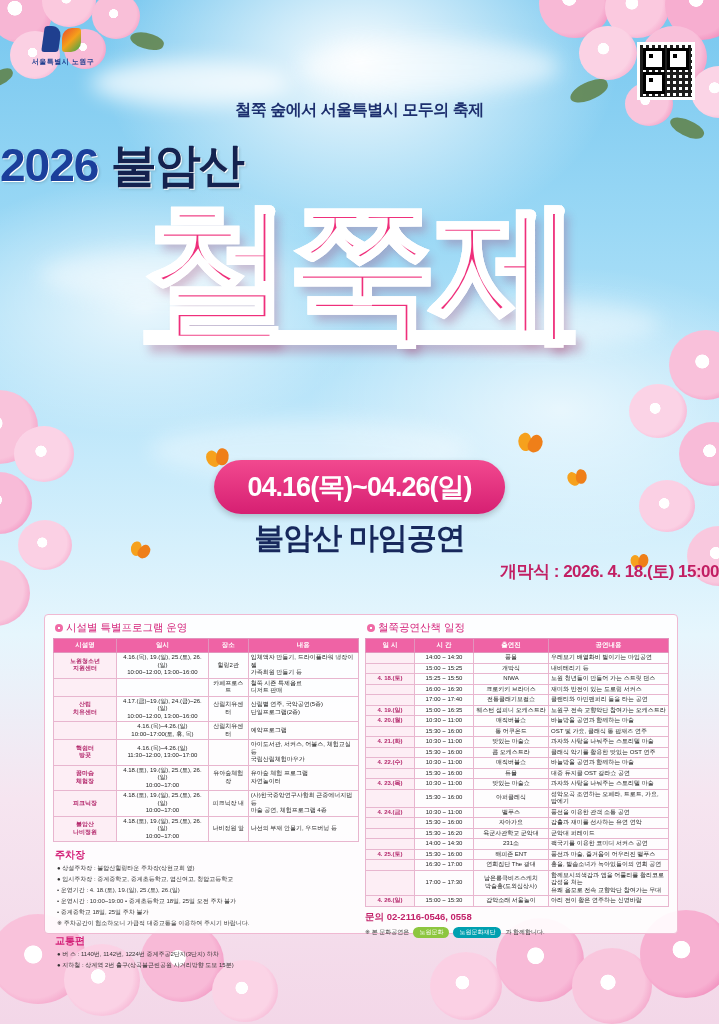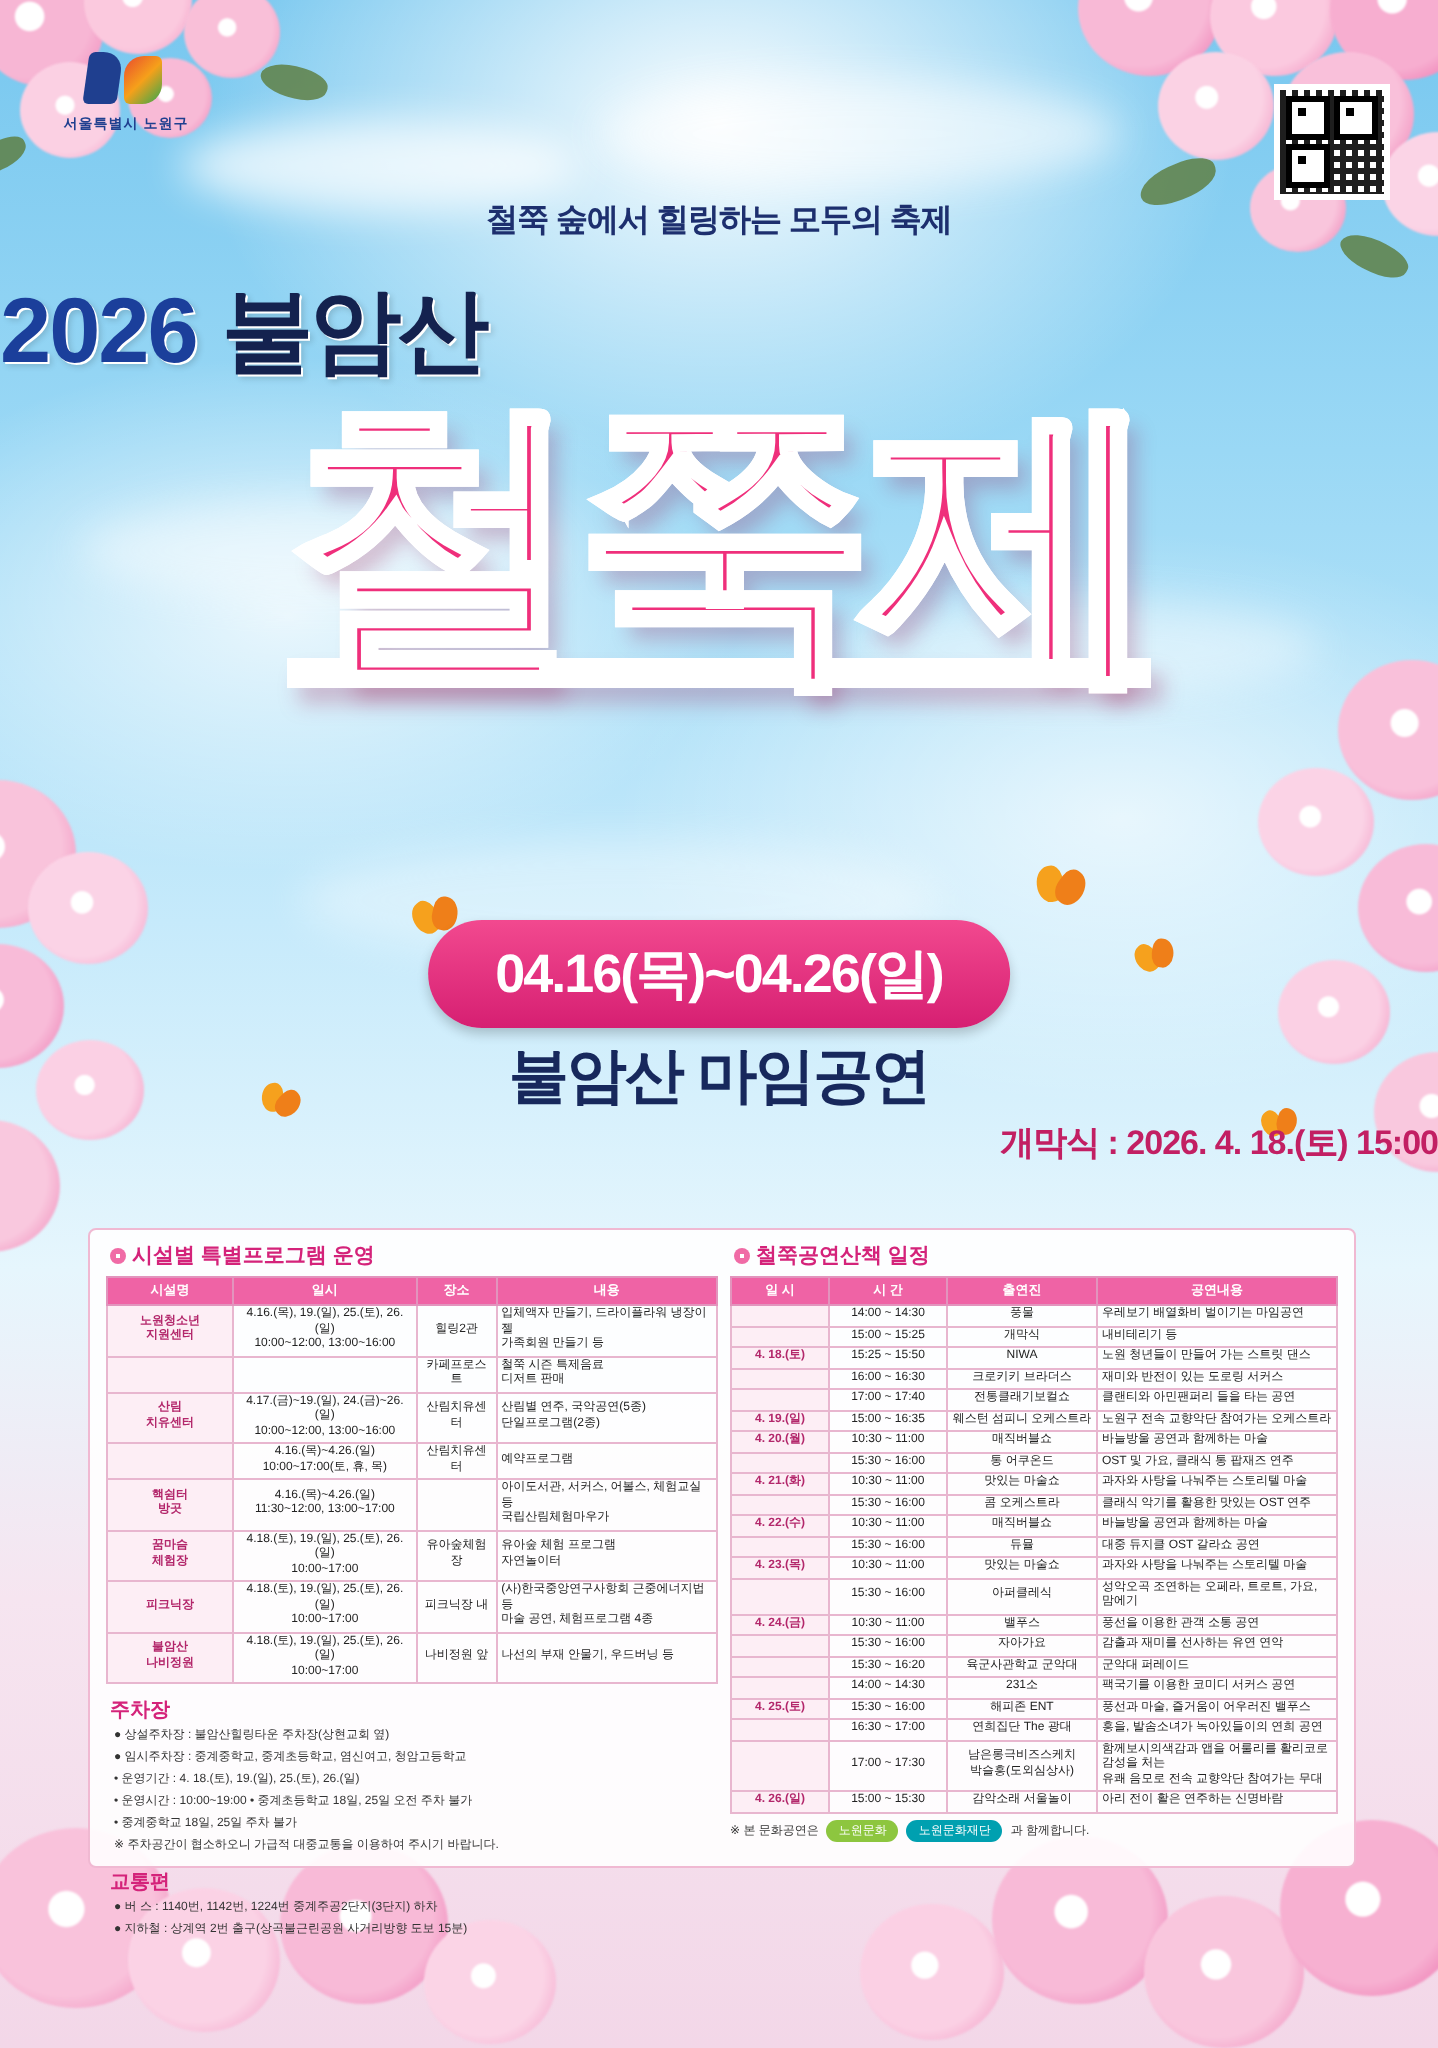--- a/index.html
+++ b/index.html
@@ -67,21 +67,21 @@
   .butterfly{position:absolute;}
   .butterfly span{display:block;width:9px;height:12px;background:#f6a11d;border-radius:60% 40% 50% 50%;position:absolute;}
   .butterfly .l{transform:rotate(-25deg);left:0;top:0;}
   .butterfly .r{transform:rotate(25deg) scaleX(-1);left:7px;top:0;background:#ef7f19;}
 
   
   .panel{position:absolute;left:44px;top:614px;width:632px;height:318px;
     background:rgba(255,255,255,.90);border:1px solid #f0b9d2;border-radius:4px;}
   .col-left{position:absolute;left:8px;top:6px;width:306px;}
   .col-right{position:absolute;left:320px;top:6px;width:304px;}
-  .sec-head{font-size:10.5px;font-weight:bold;color:#d4237a;margin:0 0 3px 2px;}
+  .sec-head{font-size:10.5px;font-weight:normal;color:#d4237a;margin:0 0 3px 2px;}
   .sec-head .fl{display:inline-block;width:8px;height:8px;margin-right:3px;border-radius:50%;
       background:radial-gradient(circle at 50% 50%,#fff 0 20%,#f06ba6 21% 100%);vertical-align:-1px;}
   table{border-collapse:collapse;width:100%;font-size:6px;color:#222;}
   th{background:#ef63a5;color:#fff;font-weight:bold;border:.5px solid #e294bd;padding:2px 1px;font-size:6.5px;}
   td{border:.5px solid #e8b6cf;padding:1px 2px;vertical-align:middle;line-height:1.25;}
   td.c{text-align:center;}
   .left-tbl td:first-child{background:#fdeef5;text-align:center;font-weight:bold;color:#b3276b;width:58px;}
   .right-tbl th{background:#ef63a5;}
   .right-tbl td:first-child{background:#fdeef5;text-align:center;font-weight:bold;color:#b3276b;width:44px;}
   .right-tbl td.t{width:54px;text-align:center;}
@@ -169,21 +169,21 @@
         <i></i>
       </div>
     <div class="eye" style="right:6px;top:6px;">
         <i></i>
       </div>
     <div class="eye" style="left:6px;bottom:6px;">
         <i></i>
       </div>
   </div>
 
-  <div class="tagline">철쭉 숲에서 힐링하는 모두의 축제</div>
+  <div class="tagline">철쭉 숲에서 서울특별시 모두의 축제</div>
   <div class="year-title">
     <span class="y">2026</span>
     <span class="m">불암산</span>
   </div>
   <div class="bigtitle">철쭉제</div>
 
   <div class="butterfly" style="left:205px;top:452px;transform:scale(1.4) rotate(-12deg);">
       <span class="l"></span>
       <span class="r"></span>
     </div>
@@ -437,20 +437,23 @@
               <td>함께보시의색감과 앱을 어룰리를 활리코로 감성을 처는<br>유쾌 음모로 전속 교향악단 참여가는 무대</td>
             </tr>
             <tr>
               <td>4. 26.(일)</td>
               <td class="t">15:00 ~ 15:30</td>
               <td class="p">감악소래 서울놀이</td>
               <td>아리 전이 활은 연주하는 신명바람</td>
             </tr>
           </tbody>
       </table>
+      <div class="inquiry">
+        <span class="fl"></span><span>문의  02-2116-0546, 0558</span>
+      </div>
       <div class="partner">
         <span>※ 본 문화공연은</span>
         <span class="chip">노원문화</span>
         <span class="chip2">노원문화재단</span>
         <span>과 함께합니다.</span>
       </div>
     </div>
   </div>
 
 </div>

